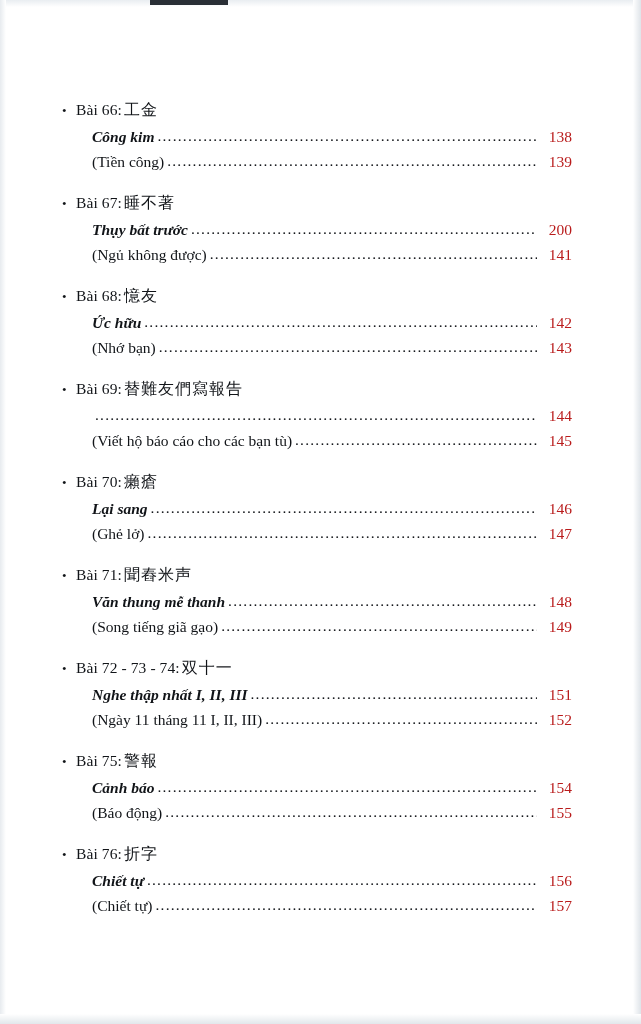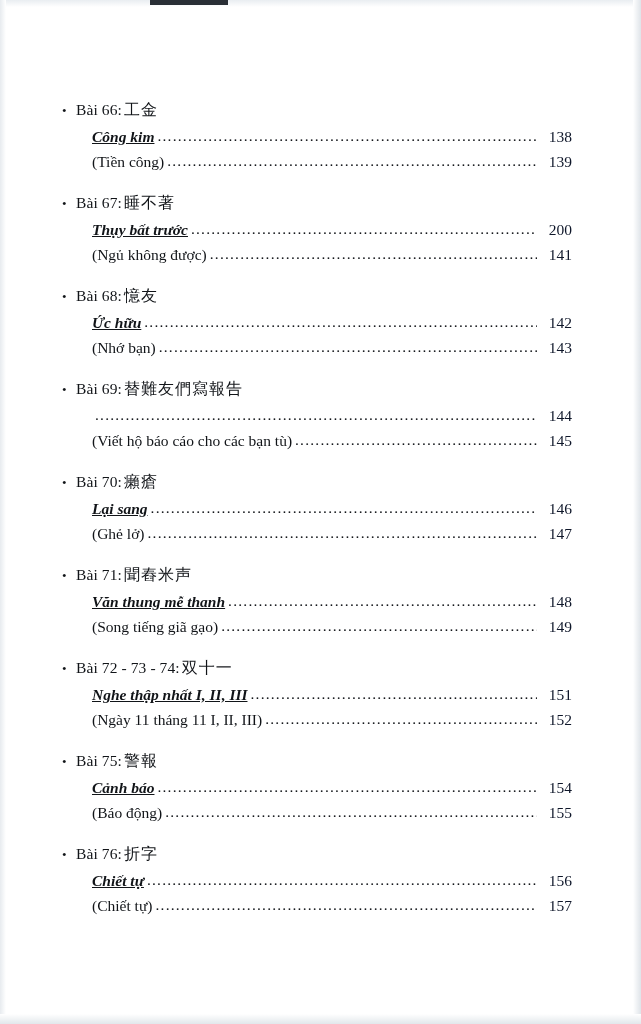--- a/index.html
+++ b/index.html
@@ -93,42 +93,41 @@
     padding-left: 30px;
     font-size: 15.5px;
     color: #111418;
   }
   .line .title {
     white-space: nowrap;
   }
   .line.romanized .title {
     font-style: italic;
     font-weight: bold;
-    text-decoration: underline;
   }
   .line.translated .title {
     font-style: normal;
   }
   .dots {
     flex: 1 1 auto;
     overflow: hidden;
     white-space: nowrap;
     margin: 0 1px 0 3px;
     font-size: 15.5px;
     letter-spacing: 1.2px;
     color: #111418;
     position: relative;
     top: -1px;
   }
   .pageno {
     flex: 0 0 auto;
     width: 34px;
     text-align: right;
     font-size: 15.5px;
-    color: #0f172a;
+    color: #b91c1c;
   }
 </style>
 </head>
 <body>
 
 <div class="page">
   <div class="edge-top"></div>
   <div class="edge-left"></div>
   <div class="edge-right"></div>
   <div class="edge-bottom"></div>

